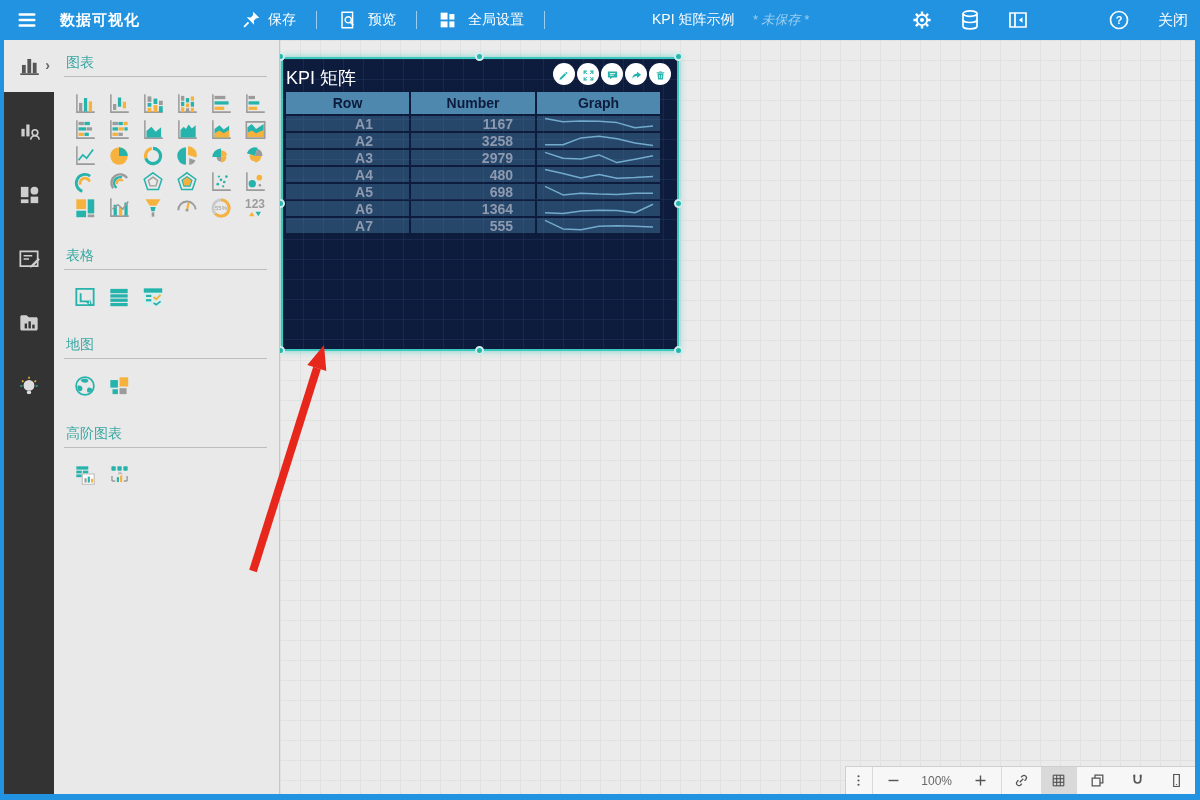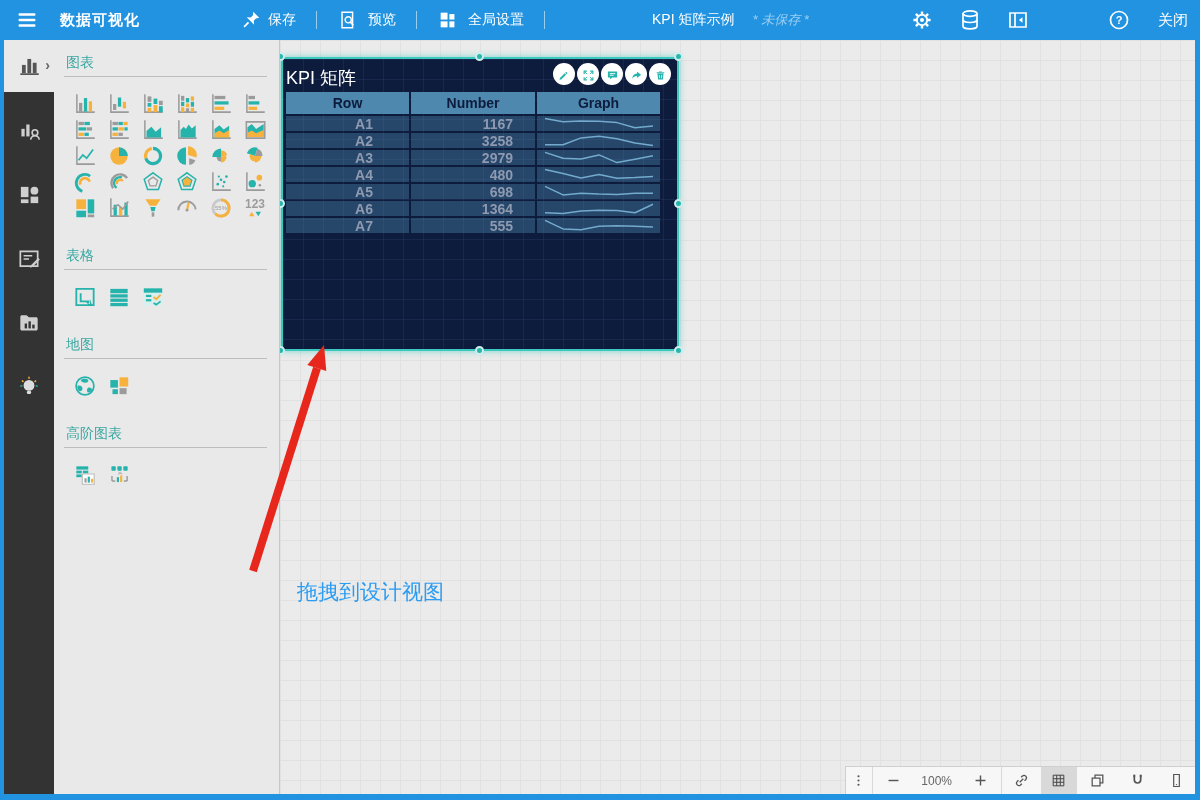--- a/index.html
+++ b/index.html
@@ -552,21 +552,20 @@
       <div class="handle" style="left: 276px; top: 52px;"></div>
       <div class="handle" style="left: 475px; top: 52px;"></div>
       <div class="handle" style="left: 674px; top: 52px;"></div>
       <div class="handle" style="left: 276px; top: 199px;"></div>
       <div class="handle" style="left: 674px; top: 199px;"></div>
       <div class="handle" style="left: 276px; top: 346px;"></div>
       <div class="handle" style="left: 475px; top: 346px;"></div>
       <div class="handle" style="left: 674px; top: 346px;"></div>
     </div>
 
-  <div class="hint-text">拖拽到设计视图</div>
   <svg class="overlay" viewBox="0 0 1200 800">
     <line x1="253" y1="571" x2="317" y2="368" stroke="#e8271c" stroke-width="8"></line>
     <polygon points="324,345 326.3,371 307.3,365" fill="#e8271c"></polygon>
   </svg>
 
   <div class="statusbar">
     <span class="st-item" style="width:26px">
         <svg viewBox="0 0 24 24" xmlns="http://www.w3.org/2000/svg">
           <circle cx="12" cy="6" r="1.5" fill="#555"></circle>
           <circle cx="12" cy="12" r="1.5" fill="#555"></circle>

